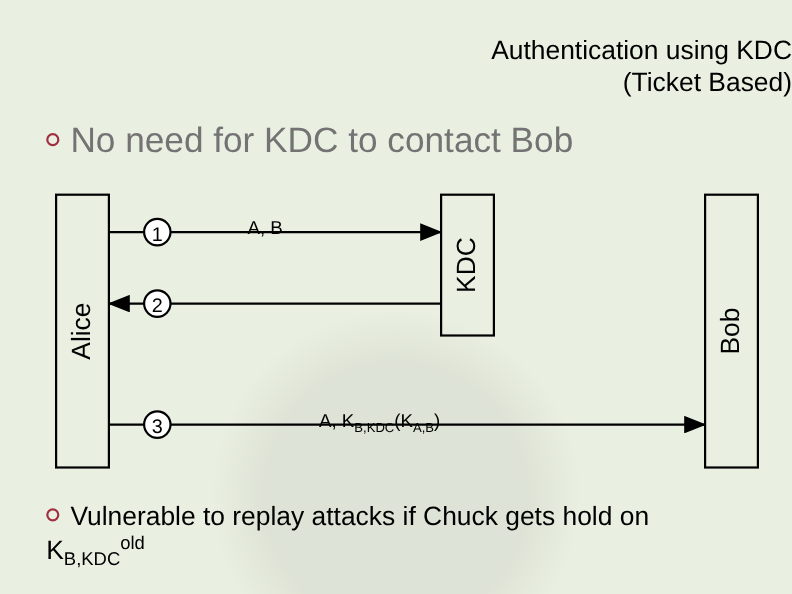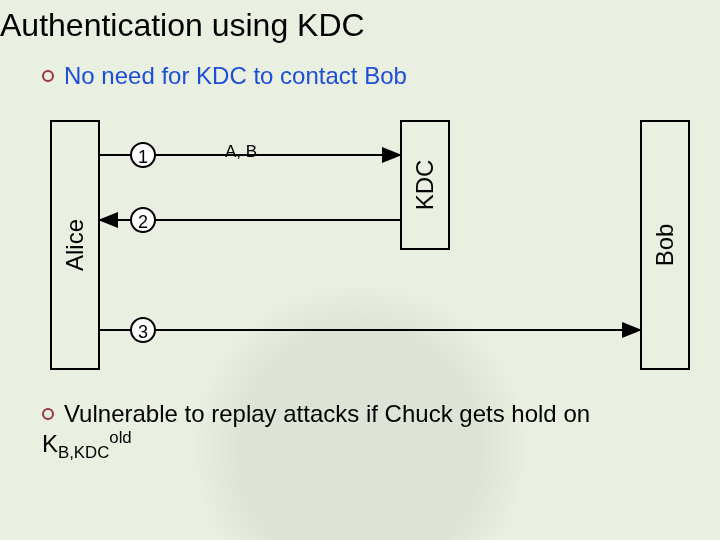--- a/index.html
+++ b/index.html
@@ -22,29 +22,29 @@
     background: radial-gradient(circle, rgba(0,0,0,0.05) 0%, rgba(0,0,0,0.05) 50%, rgba(0,0,0,0) 70%);
     border-radius: 50%;
     pointer-events: none;
   }
   .slide {
     position: relative;
     width: 720px;
     height: 540px;
   }
   .title {
-    text-align: left;
-    font-size: 32px;
+    text-align: right;
+    font-size: 24px;
     color: #000;
-    padding-top: 6px;
+    padding-top: 33px;
     line-height: 1.2;
   }
   .bullet {
-    font-size: 24px;
-    color: #1d4ed8;
+    font-size: 32px;
+    color: #737373;
     margin: 18px 0 0 42px;
   }
   .bullet .marker {
     display: inline-block;
     width: 12px;
     height: 12px;
     border: 2px solid #a03040;
     border-radius: 50%;
     vertical-align: middle;
     margin-right: 10px;
@@ -119,20 +119,21 @@
   }
 </style>
 </head>
 <body>
 
 <div class="slide">
   <div class="watermark"></div>
 
   <div class="title">
     <span>Authentication using KDC</span><br>
+    <span>(Ticket Based)</span>
   </div>
 
   <div class="bullet">
     <span class="marker"></span><span>No need for KDC to contact Bob</span>
   </div>
 
   <div class="diagram">
 
     <div class="party alice">
       <div class="party-label">Alice</div>
@@ -156,20 +157,21 @@
       <line x1="400" y1="100" x2="100" y2="100" stroke="#000" stroke-width="2" marker-end="url(#arrowhead)"></line>
 
       <line x1="100" y1="210" x2="640" y2="210" stroke="#000" stroke-width="2" marker-end="url(#arrowhead)"></line>
     </svg>
 
     <div class="circle-num" style="left:130px; top:22px;">1</div>
     <div class="circle-num" style="left:130px; top:87px;">2</div>
     <div class="circle-num" style="left:130px; top:197px;">3</div>
 
     <div class="msg-label" style="left:225px; top:22px;">A, B</div>
+    <div class="msg-label" style="left:290px; top:197px;">A, K<sub style="font-size:0.7em">B,KDC</sub>(K<sub style="font-size:0.7em">A,B</sub>)</div>
 
   </div>
 
   <div class="bullet2">
     <span class="marker"></span><span>Vulnerable to replay attacks if Chuck gets hold on </span><span>K<sub style="font-size:0.7em">B,KDC</sub><sup style="font-size:0.7em">old</sup></span>
   </div>
 
 </div>
 
 </body></html>

